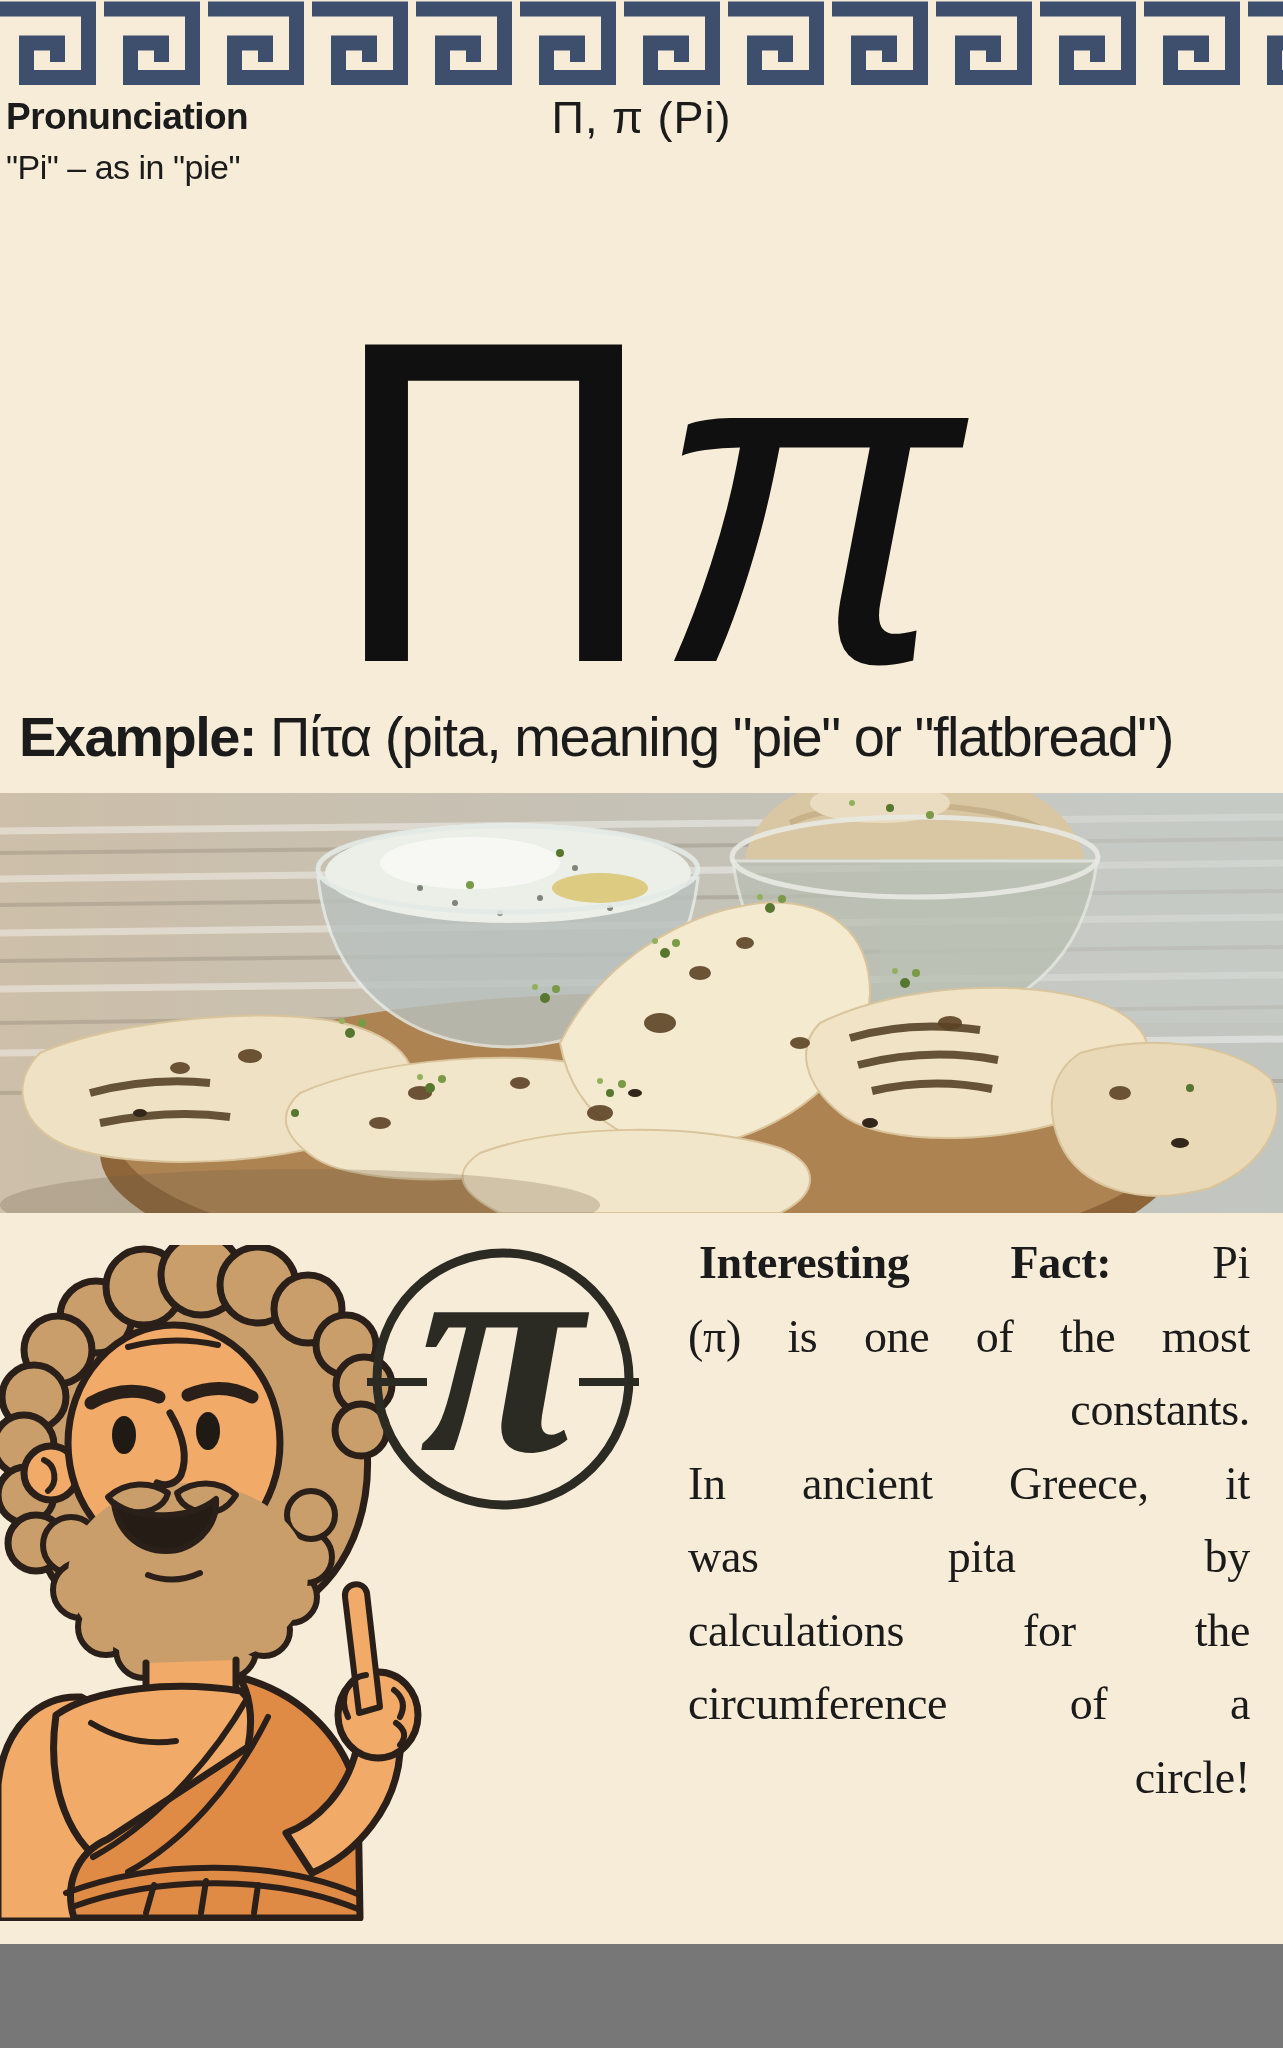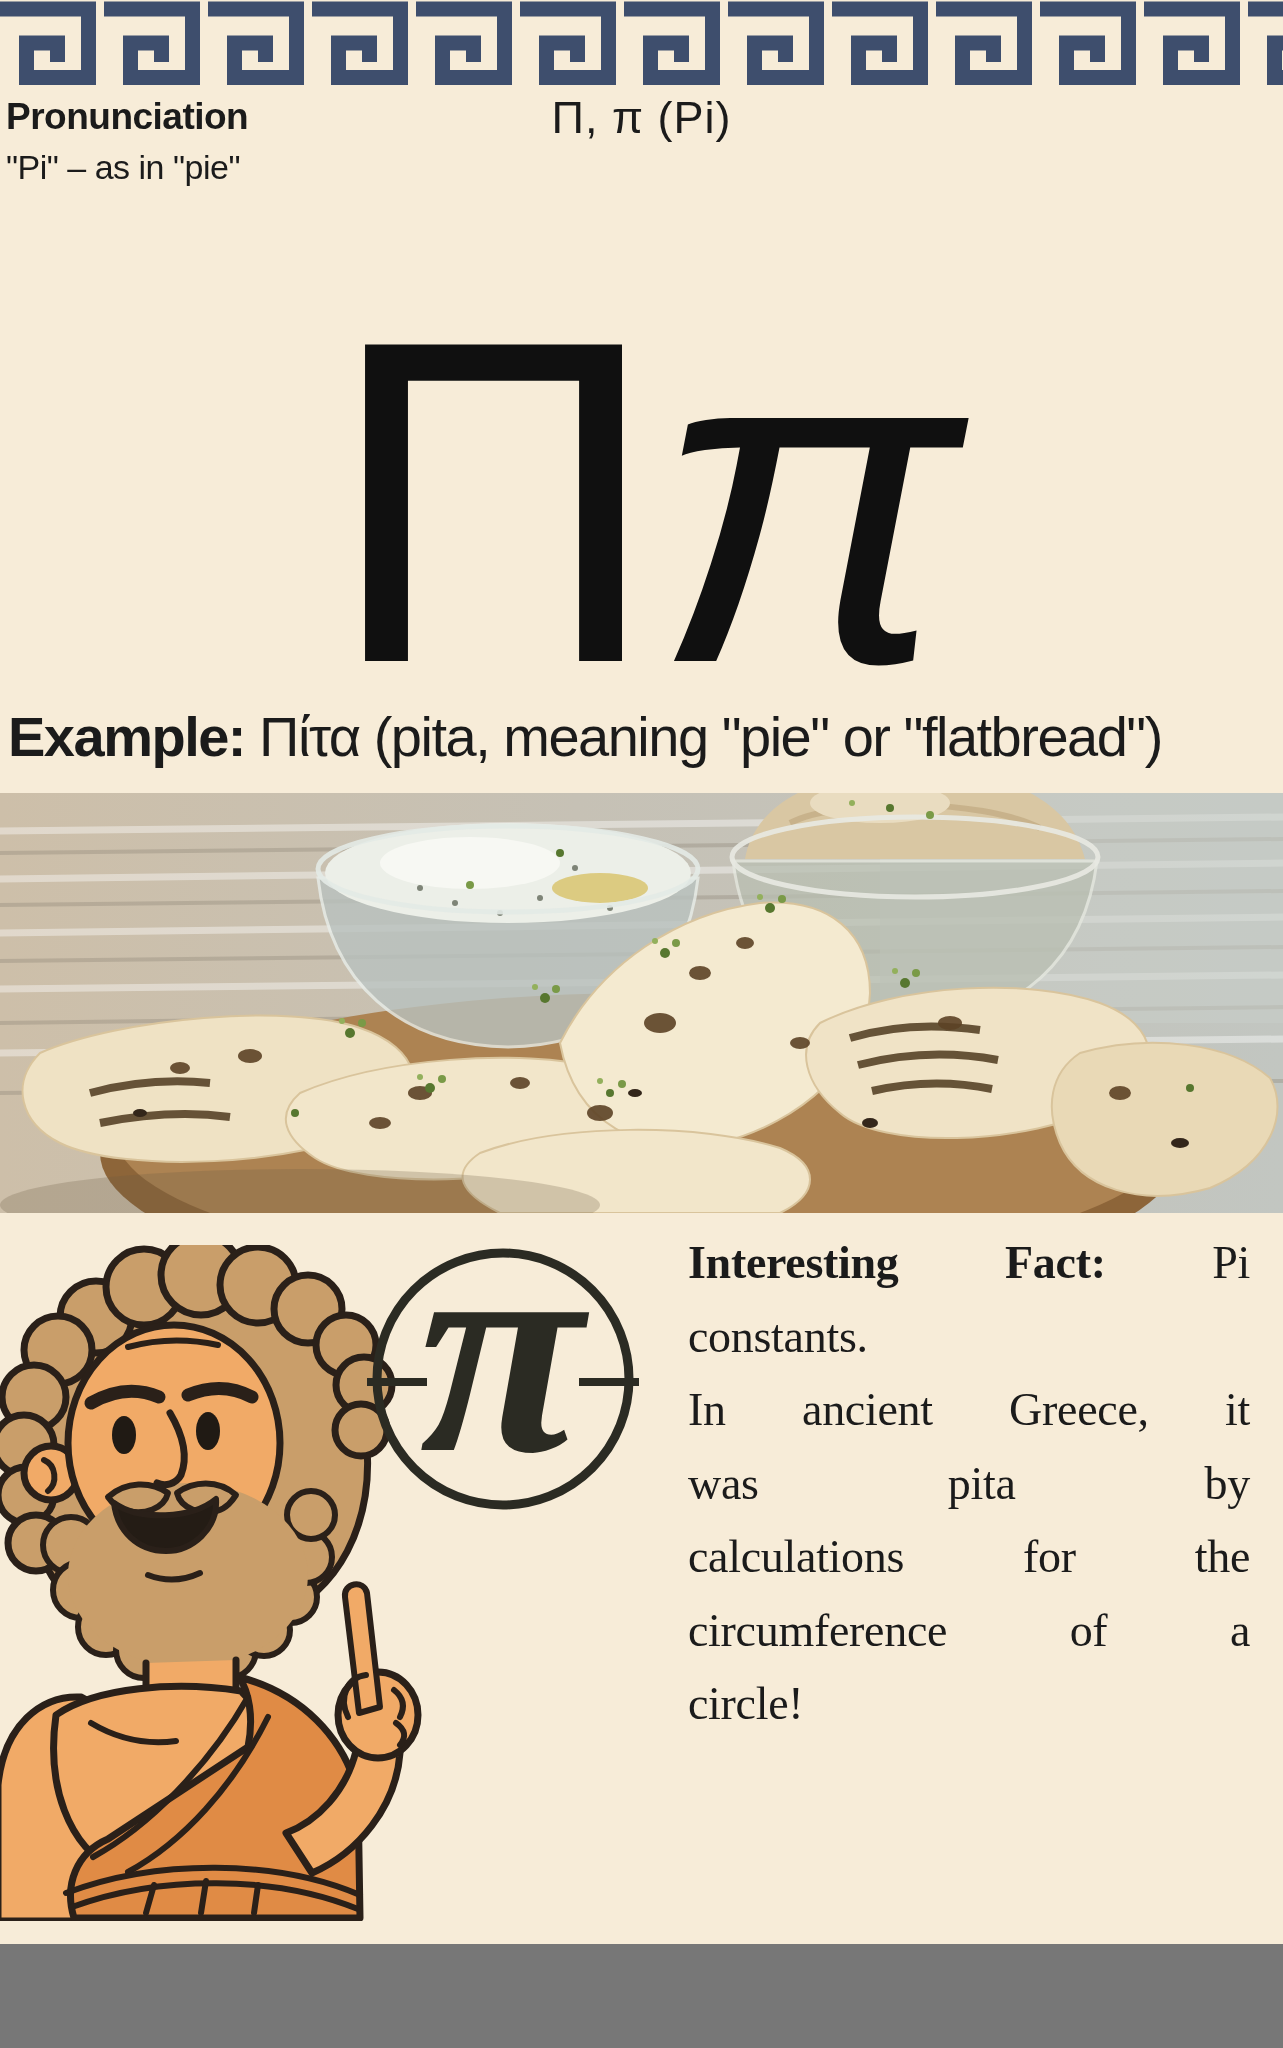--- a/index.html
+++ b/index.html
@@ -9,25 +9,25 @@
   .border-top{top:0;}
   .border-bottom{top:1962px;transform:scaleY(-1);}
   .meander{display:block;width:100%;height:100%;}
   .pron-label{position:absolute;left:6px;top:96px;font-size:37px;font-weight:bold;letter-spacing:-.5px;}
   .pron-text{position:absolute;left:6px;top:148px;font-size:34px;letter-spacing:-.5px;}
   .letter-title{position:absolute;left:0;right:0;top:92px;text-align:center;font-size:45px;letter-spacing:1px;}
   .big-letters{position:absolute;left:0;right:0;top:272px;text-align:center;line-height:1;
                font-family:Liberation Sans, sans-serif;font-size:460px;color:#101010;letter-spacing:-6px;}
   .big-letters .lc{font-style:italic;}
   .example{position:absolute;left:8px;top:704px;width:1272px;font-size:56px;letter-spacing:-1.5px;white-space:nowrap;}
-  .b{font-weight:bold;}
+  .b{font-weight:bold;margin-left:11px;}
   .photo{position:absolute;left:0;top:793px;width:1283px;height:420px;}
   .fact{position:absolute;left:688px;top:1226px;width:562px;font-size:46px;line-height:73.5px;letter-spacing:-.3px;font-family:Liberation Serif, serif;}
   .fline{text-align:justify;text-align-last:justify;}
-  .fend{text-align:left;}
+  .fend{text-align:right;}
   .philosopher{position:absolute;left:-4px;top:1245px;width:450px;height:676px;}
   .badge{position:absolute;left:363px;top:1238px;width:280px;height:282px;}
   .badge text{font-family:"Liberation Serif","DejaVu Serif",serif;font-style:italic;font-weight:bold;}
 </style>
 </head>
 <body>
 
 <div class="poster">
 
   <div class="border border-top">
@@ -255,20 +255,21 @@
 
   <svg class="badge" viewBox="0 0 280 282">
     <circle cx="140" cy="141" r="126" fill="none" stroke="#2b2b23" stroke-width="9"></circle>
     <line x1="4" y1="144" x2="64" y2="144" stroke="#2b2b23" stroke-width="8"></line>
     <line x1="216" y1="144" x2="276" y2="144" stroke="#2b2b23" stroke-width="8"></line>
     <text x="138" y="212" font-size="300" text-anchor="middle" fill="#2b2b23">π</text>
   </svg>
 
   <div class="fact">
     <div class="fline"><span class="b">Interesting Fact:</span> <span>Pi</span></div>
+    <div class="fline">(π) is one of the most</div>
     <div class="fend">constants.</div>
     <div class="fline">In ancient Greece, it</div>
     <div class="fline">was pita by</div>
     <div class="fline">calculations for the</div>
     <div class="fline">circumference of a</div>
     <div class="fend">circle!</div>
   </div>
 
   <div class="border border-bottom">
     <svg class="meander">

